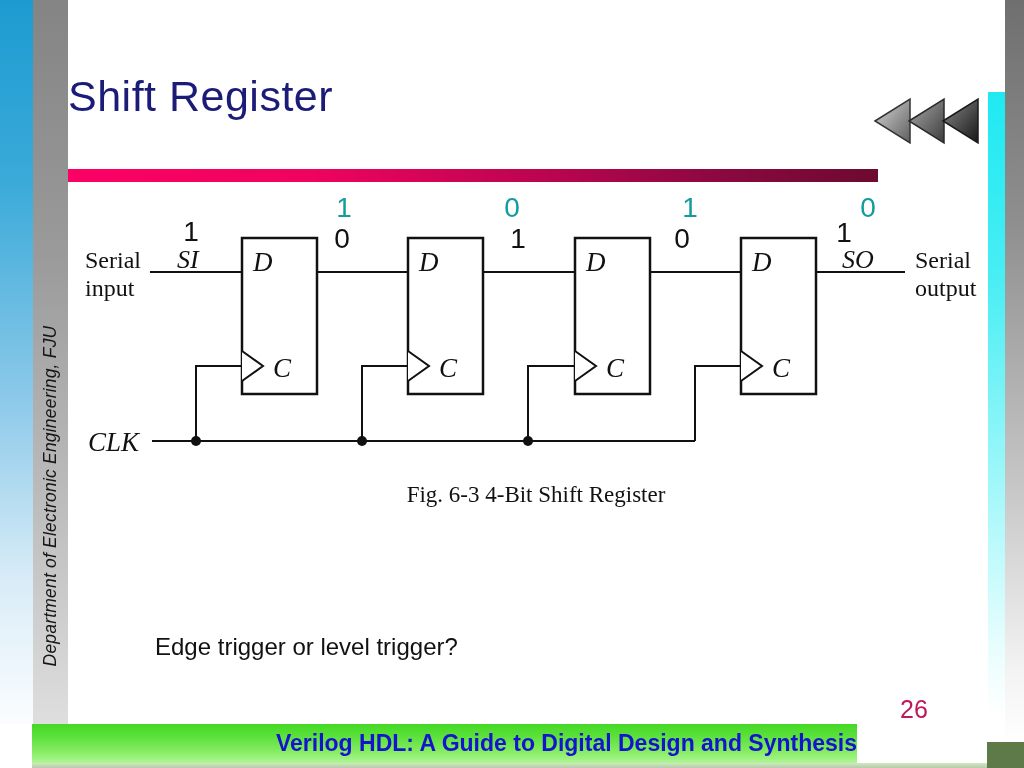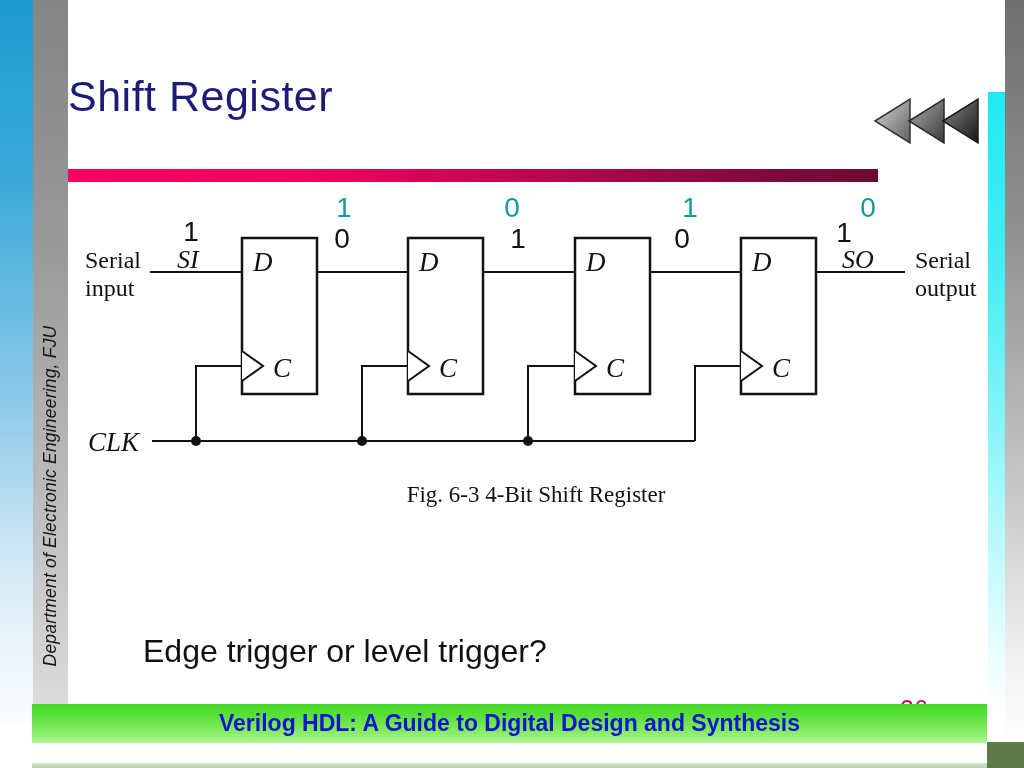--- a/index.html
+++ b/index.html
@@ -38,30 +38,30 @@
   .nav-arrows{position:absolute;left:868px;top:97px;}
   .accent-bar{
     position:absolute;left:68px;top:169px;width:810px;height:13px;
     background:linear-gradient(90deg,#fb0165 0%,#ef035e 30%,#b80550 60%,#8c0840 80%,#6d0a30 100%);
   }
   
   .diagram-svg{position:absolute;left:0;top:0;}
   .serif-label{font-family:"Liberation Serif","DejaVu Serif",serif;}
   
   .question-text{
-    position:absolute;left:143px;top:633px;font-size:32px;color:#111;
+    position:absolute;left:155px;top:633px;font-size:24px;color:#111;
   }
   .page-number{
     position:absolute;top:695px;left:900px;width:62px;text-align:left;
     font-size:25px;color:#be185d;
   }
   .footer-bar{
-    position:absolute;left:32px;top:704px;width:955px;height:39px;
+    position:absolute;left:32px;top:724px;width:825px;height:39px;
     background:linear-gradient(180deg,#45d824 0%,#5ae03a 30%,#85ec62 70%,#aef595 100%);
-    text-align:center;line-height:39px;
+    text-align:right;line-height:39px;
   }
   .footer-text{font-size:23px;font-weight:bold;color:#1413cd;}
   .footer-under-strip{
     position:absolute;left:32px;top:763px;width:955px;height:5px;
     background:linear-gradient(180deg,#cdeabc 0%,#b9c9b0 100%);
   }
   .olive-corner{
     position:absolute;left:987px;top:742px;width:37px;height:26px;
     background:#5d7a48;
   }

